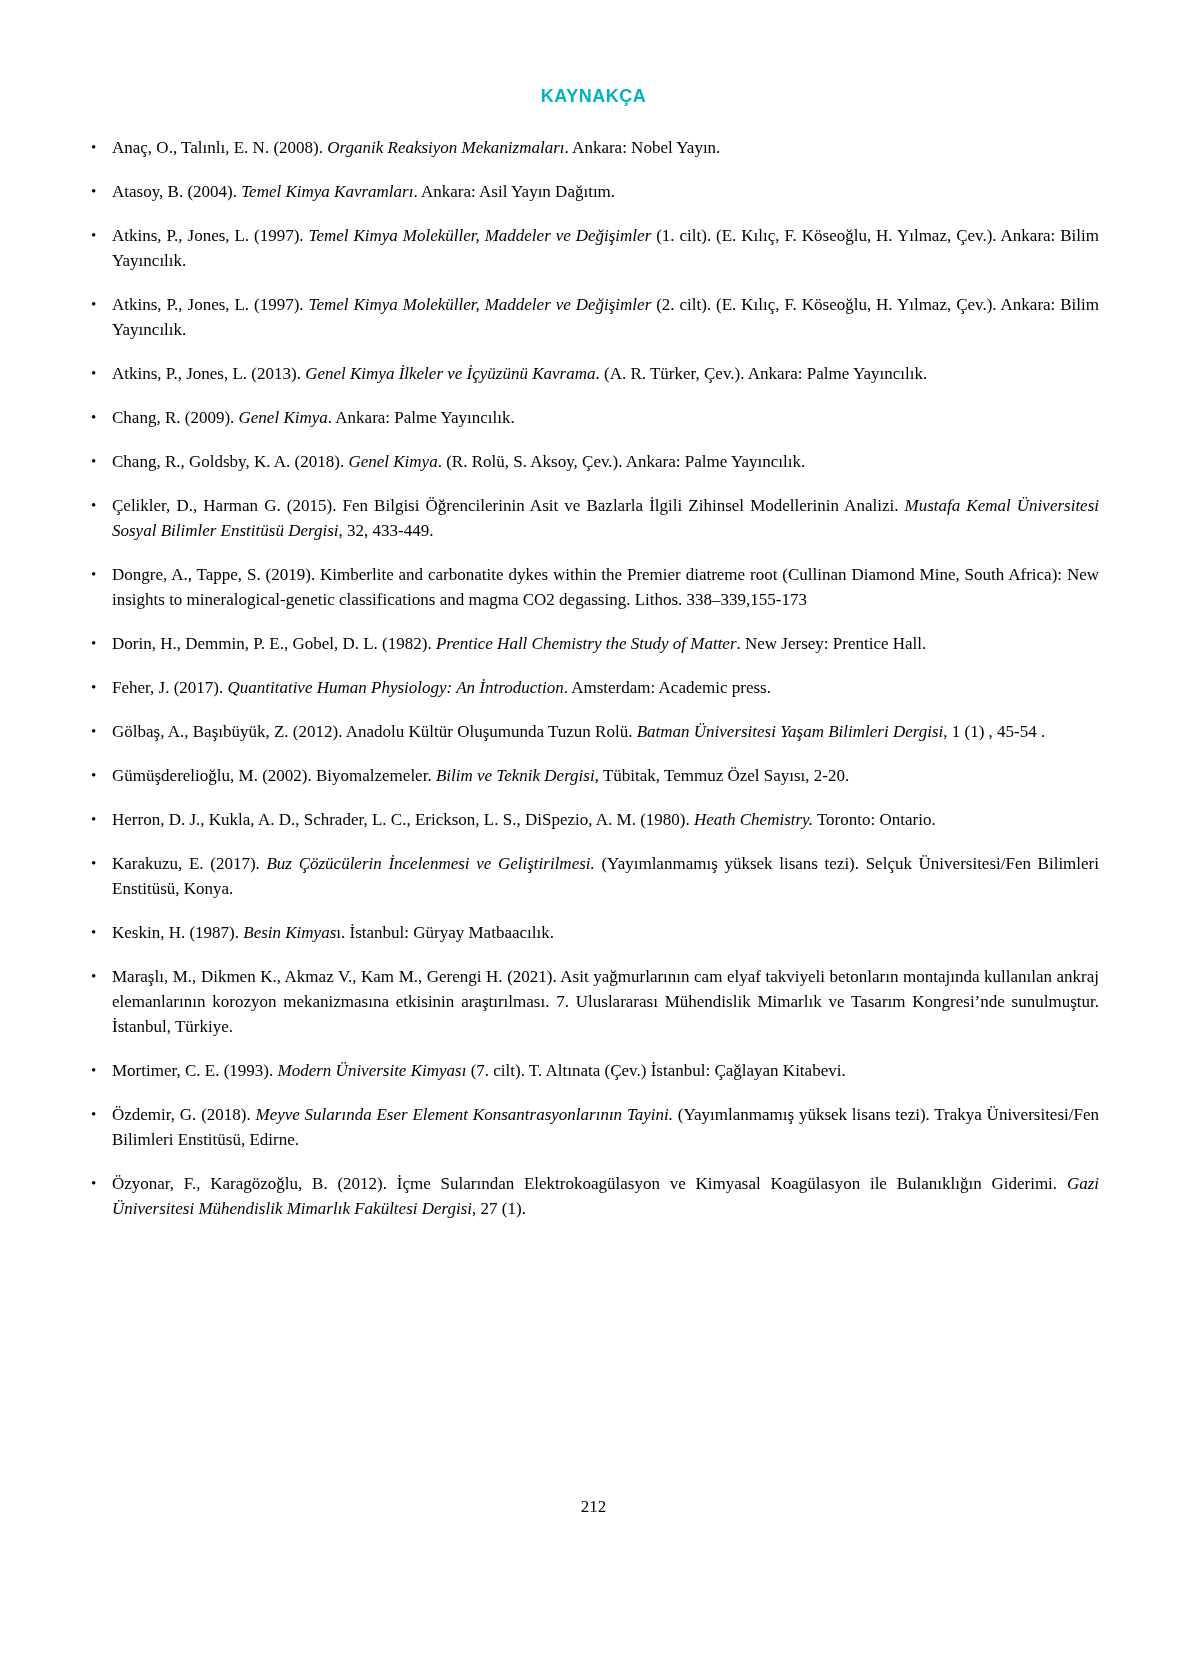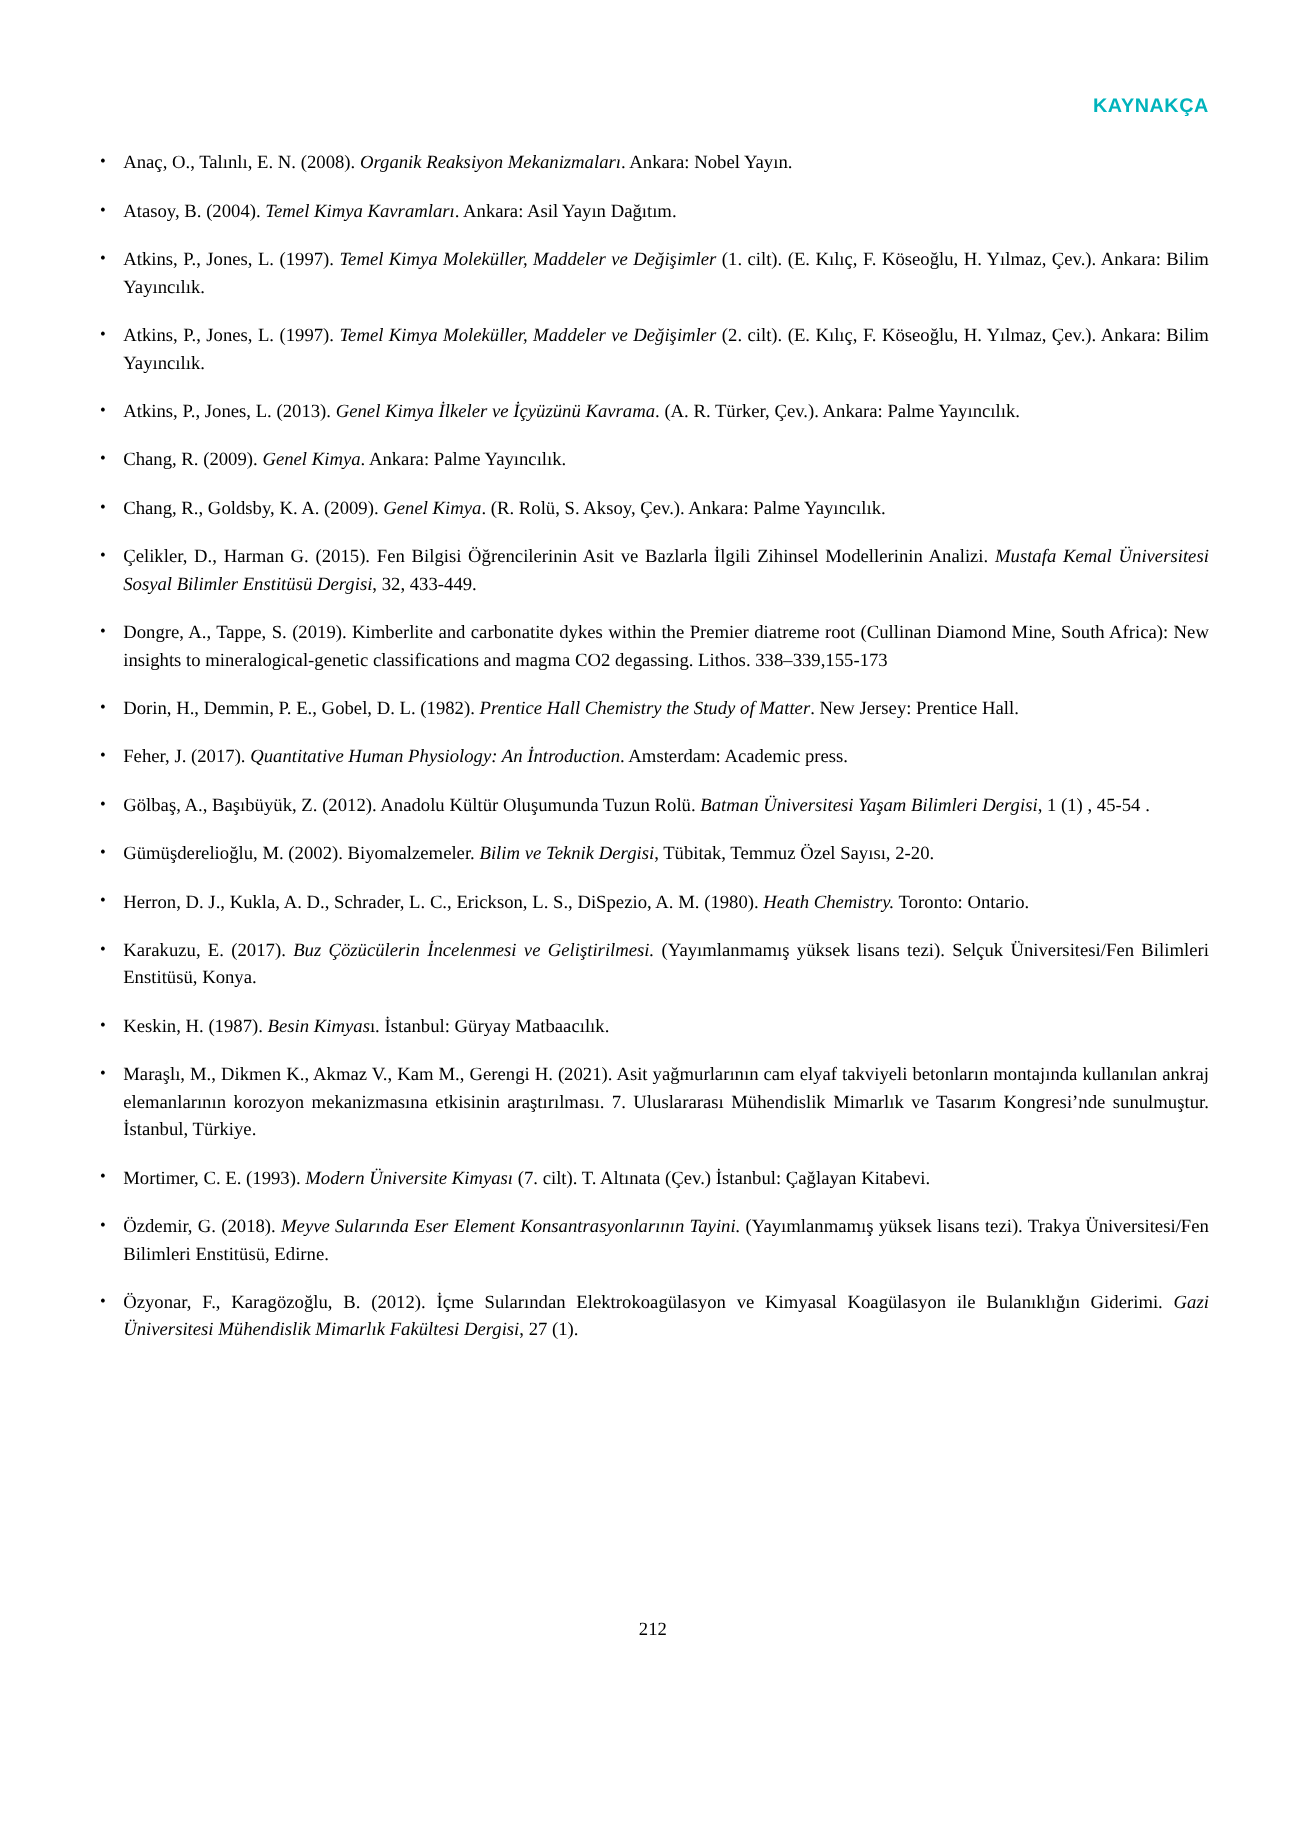--- a/index.html
+++ b/index.html
@@ -10,21 +10,21 @@
     height: 1659px;
     margin: 0 auto;
     background: #ffffff;
     padding: 86px 88px 0 88px;
     font-family: "Liberation Serif", "DejaVu Serif", serif;
     font-size: 17px;
     color: #000000;
     overflow: hidden;
   }
   .title {
-    text-align: right;
+    text-align: center;
     font-family: "Liberation Sans", "DejaVu Sans", sans-serif;
     font-size: 18px;
     font-weight: bold;
     letter-spacing: 0.5px;
     margin-bottom: 28px;
   }
   ul.refs { list-style: none; }
   ul.refs li {
     position: relative;
     padding-left: 24px;
@@ -37,38 +37,38 @@
     position: absolute;
     left: 3px;
     top: 0;
     font-size: 15px;
   }
   .it { font-style: italic; }
   .page-number {
     position: absolute;
     left: 0;
     right: 0;
-    bottom: 168px;
+    bottom: 142px;
     text-align: center;
     font-size: 17px;
   }
 </style>
 </head>
 <body>
 
 <div class="page">
   <h1 class="title" style="color: rgb(0, 179, 188);">KAYNAKÇA</h1>
   <ul class="refs">
       <li><span>Anaç, O., Talınlı, E. N. (2008). </span><span class="it">Organik Reaksiyon Mekanizmaları</span><span>. Ankara: Nobel Yayın.</span></li>
       <li><span>Atasoy, B. (2004). </span><span class="it">Temel Kimya Kavramları</span><span>. Ankara: Asil Yayın Dağıtım.</span></li>
       <li><span>Atkins, P., Jones, L. (1997). </span><span class="it">Temel Kimya Moleküller, Maddeler ve Değişimler</span><span> (1. cilt). (E. Kılıç, F. Köseoğlu, H. Yılmaz, Çev.). Ankara: Bilim Yayıncılık.</span></li>
       <li><span>Atkins, P., Jones, L. (1997). </span><span class="it">Temel Kimya Moleküller, Maddeler ve Değişimler</span><span> (2. cilt). (E. Kılıç, F. Köseoğlu, H. Yılmaz, Çev.). Ankara: Bilim Yayıncılık.</span></li>
       <li><span>Atkins, P., Jones, L. (2013). </span><span class="it">Genel Kimya İlkeler ve İçyüzünü Kavrama</span><span>. (A. R. Türker, Çev.). Ankara: Palme Yayıncılık.</span></li>
       <li><span>Chang, R. (2009). </span><span class="it">Genel Kimya</span><span>. Ankara: Palme Yayıncılık.</span></li>
-      <li><span>Chang, R., Goldsby, K. A. (2009). </span><span class="it">Genel Kimya</span><span>. (R. Rolü, S. Aksoy, Çev.). Ankara: Palme Yayıncılık.</span></li>
+      <li><span>Chang, R., Goldsby, K. A. (2018). </span><span class="it">Genel Kimya</span><span>. (R. Rolü, S. Aksoy, Çev.). Ankara: Palme Yayıncılık.</span></li>
       <li><span>Çelikler, D., Harman G. (2015). Fen Bilgisi Öğrencilerinin Asit ve Bazlarla İlgili Zihinsel Modellerinin Analizi. </span><span class="it">Mustafa Kemal Üniversitesi Sosyal Bilimler Enstitüsü Dergisi</span><span>, 32, 433-449.</span></li>
       <li><span>Dongre, A., Tappe, S. (2019). Kimberlite and carbonatite dykes within the Premier diatreme root (Cullinan Diamond Mine, South Africa): New insights to mineralogical-genetic classifications and magma CO2 degassing. Lithos. 338–339,155-173</span></li>
       <li><span>Dorin, H., Demmin, P. E., Gobel, D. L. (1982). </span><span class="it">Prentice Hall Chemistry the Study of Matter</span><span>. New Jersey: Prentice Hall.</span></li>
       <li><span>Feher, J. (2017). </span><span class="it">Quantitative Human Physiology: An İntroduction</span><span>. Amsterdam: Academic press.</span></li>
       <li><span>Gölbaş, A., Başıbüyük, Z. (2012). Anadolu Kültür Oluşumunda Tuzun Rolü. </span><span class="it">Batman Üniversitesi Yaşam Bilimleri Dergisi</span><span>, 1 (1) , 45-54 .</span></li>
       <li><span>Gümüşderelioğlu, M. (2002). Biyomalzemeler. </span><span class="it">Bilim ve Teknik Dergisi</span><span>, Tübitak, Temmuz Özel Sayısı, 2-20.</span></li>
       <li><span>Herron, D. J., Kukla, A. D., Schrader, L. C., Erickson, L. S., DiSpezio, A. M. (1980). </span><span class="it">Heath Chemistry.</span><span> Toronto: Ontario.</span></li>
       <li><span>Karakuzu, E. (2017). </span><span class="it">Buz Çözücülerin İncelenmesi ve Geliştirilmesi.</span><span> (Yayımlanmamış yüksek lisans tezi). Selçuk Üniversitesi/Fen Bilimleri Enstitüsü, Konya.</span></li>
       <li><span>Keskin, H. (1987). </span><span class="it">Besin Kimyas</span><span>ı. İstanbul: Güryay Matbaacılık.</span></li>
       <li><span>Maraşlı, M., Dikmen K., Akmaz V., Kam M., Gerengi H. (2021). Asit yağmurlarının cam elyaf takviyeli betonların montajında kullanılan ankraj elemanlarının korozyon mekanizmasına etkisinin araştırılması. 7. Uluslararası Mühendislik Mimarlık ve Tasarım Kongresi’nde sunulmuştur. İstanbul, Türkiye.</span></li>

